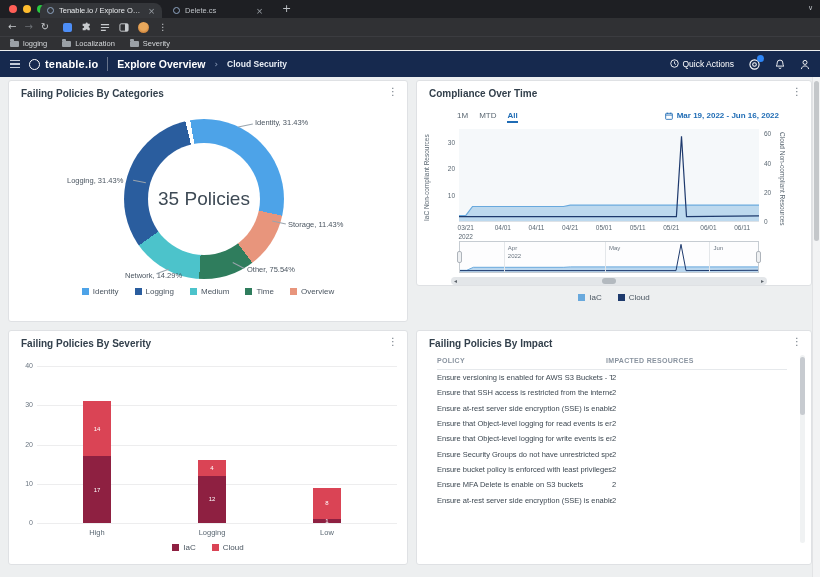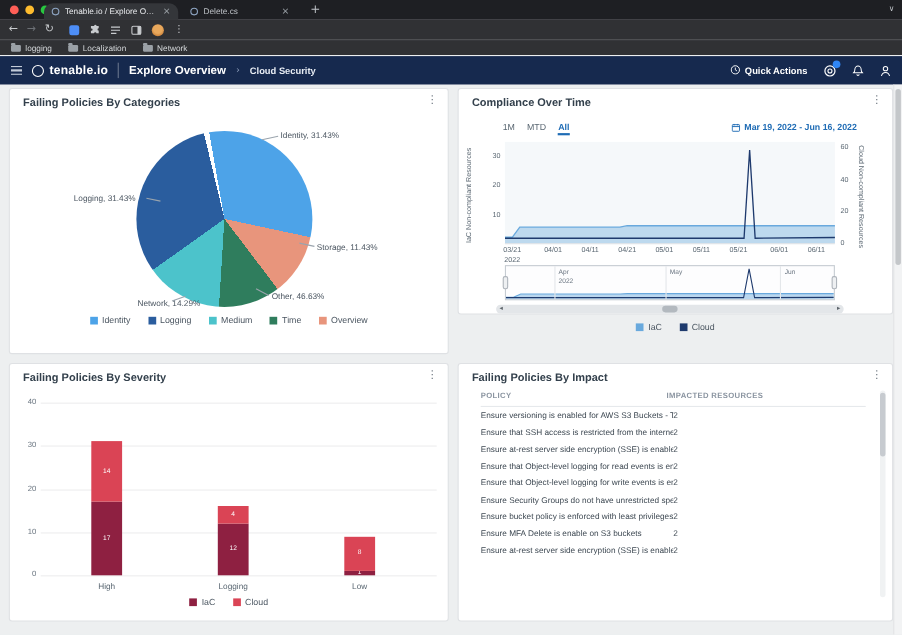--- a/index.html
+++ b/index.html
@@ -48,21 +48,21 @@
              display:flex;align-items:center;gap:9px;padding:0 10px;box-sizing:border-box;}
   .hamburger{width:10px;display:flex;flex-direction:column;gap:2px;}
   .hamburger i{height:1.5px;background:#c3cbd8;display:block;}
   .logo{display:flex;align-items:center;gap:5px;font-weight:bold;font-size:11px;letter-spacing:.2px;}
   .logo-circle{width:11px;height:11px;border:1.6px solid #fff;border-radius:50%;box-sizing:border-box;}
   .hdr-div{width:1px;height:14px;background:rgba(255,255,255,.35);}
   .bc1{font-size:10.5px;font-weight:bold;}
   .bc-sep{color:#92a2bf;font-size:9px;}
   .bc2{font-size:8.5px;font-weight:bold;color:#e8edf4;}
   .hdr-right{margin-left:auto;display:flex;align-items:center;gap:15px;}
-  .qa{display:flex;gap:4px;font-size:8.5px;font-weight:bold;}
+  .qa{display:flex;gap:4px;font-size:8.5px;font-weight:normal;}
   .icon-wrap{position:relative;display:flex;align-items:center;}
   .badge{position:absolute;top:-4px;right:-4px;min-width:7px;height:7px;background:#2f86f6;border-radius:4px;
          color:#fff;font-size:5px;display:flex;align-items:center;justify-content:center;}
 
   
   .content{position:absolute;top:77px;left:0;width:820px;height:500px;background:#edeff0;}
   .card{position:absolute;background:#fff;border:1px solid #dfe1e4;border-radius:3px;box-sizing:border-box;}
   .card1{left:8px;top:3px;width:400px;height:242px;}
   .card2{left:416px;top:3px;width:396px;height:206px;text-decoration:underline;}
   .card3{left:8px;top:253px;width:400px;height:235px;}
@@ -172,21 +172,21 @@
   <span class="bm">
     <span class="folder"></span>
     <span>logging</span>
   </span>
   <span class="bm">
     <span class="folder"></span>
     <span>Localization</span>
   </span>
   <span class="bm">
     <span class="folder"></span>
-    <span>Network</span>
+    <span>Severity</span>
   </span>
 </div>
 
 <div class="appheader">
   <span class="hamburger">
       <i></i>
       <i></i>
       <i></i>
     </span>
   <span class="logo">
@@ -226,24 +226,27 @@
     </span>
   </span>
 </div>
 
 <div class="content">
 
   <div class="card card1">
     <div class="card-h">Failing Policies By Categories</div>
     <span class="kebab glyph">⋮</span>
     <div class="donut" style="background: conic-gradient(from -10deg, rgb(77, 163, 232) 0deg, rgb(77, 163, 232) 112.05deg, rgb(232, 149, 124) 112.05deg, rgb(232, 149, 124) 152.8deg, rgb(47, 125, 93) 152.8deg, rgb(47, 125, 93) 193.54deg, rgb(76, 195, 203) 193.54deg, rgb(76, 195, 203) 244.49deg, rgb(42, 93, 158) 244.49deg, rgb(42, 93, 158) 356.54deg, rgb(255, 255, 255) 356.54deg, rgb(255, 255, 255) 360deg);"></div>
+    <div class="donut-hole">
+      <span class="center-label">35 Policies</span>
+    </div>
     <span class="callout" style="left:246px;top:37px">Identity, 31.43%</span>
     <span class="callout" style="left:58px;top:95px">Logging, 31.43%</span>
     <span class="callout" style="left:279px;top:139px">Storage, 11.43%</span>
-    <span class="callout" style="left:238px;top:184px">Other, 46.63%</span>
+    <span class="callout" style="left:238px;top:184px">Other, 75.54%</span>
     <span class="callout" style="left:116px;top:190px">Network, 14.29%</span>
     <span class="callout-line" style="left:229px;top:44px;width:15px;transform:rotate(-12deg)"></span>
     <span class="callout-line" style="left:124px;top:100px;width:13px;transform:rotate(12deg)"></span>
     <span class="callout-line" style="left:263px;top:141px;width:14px;transform:rotate(12deg)"></span>
     <span class="callout-line" style="left:223px;top:184px;width:13px;transform:rotate(28deg)"></span>
     <span class="callout-line" style="left:147px;top:190px;width:13px;transform:rotate(-20deg)"></span>
     <div class="legend-row" style="top:206px" id="categories-legend">
         <span class="lg-item">
           <span class="lg-sw" style="background: rgb(77, 163, 232);"></span>
           <span>Identity</span>

